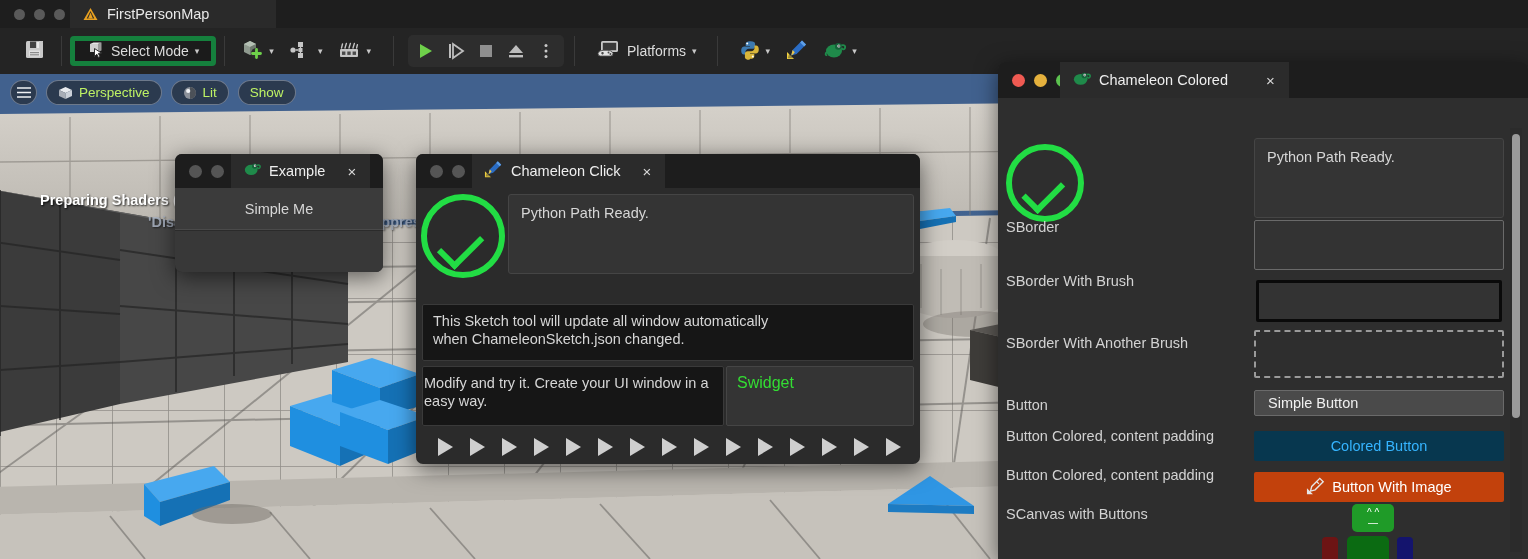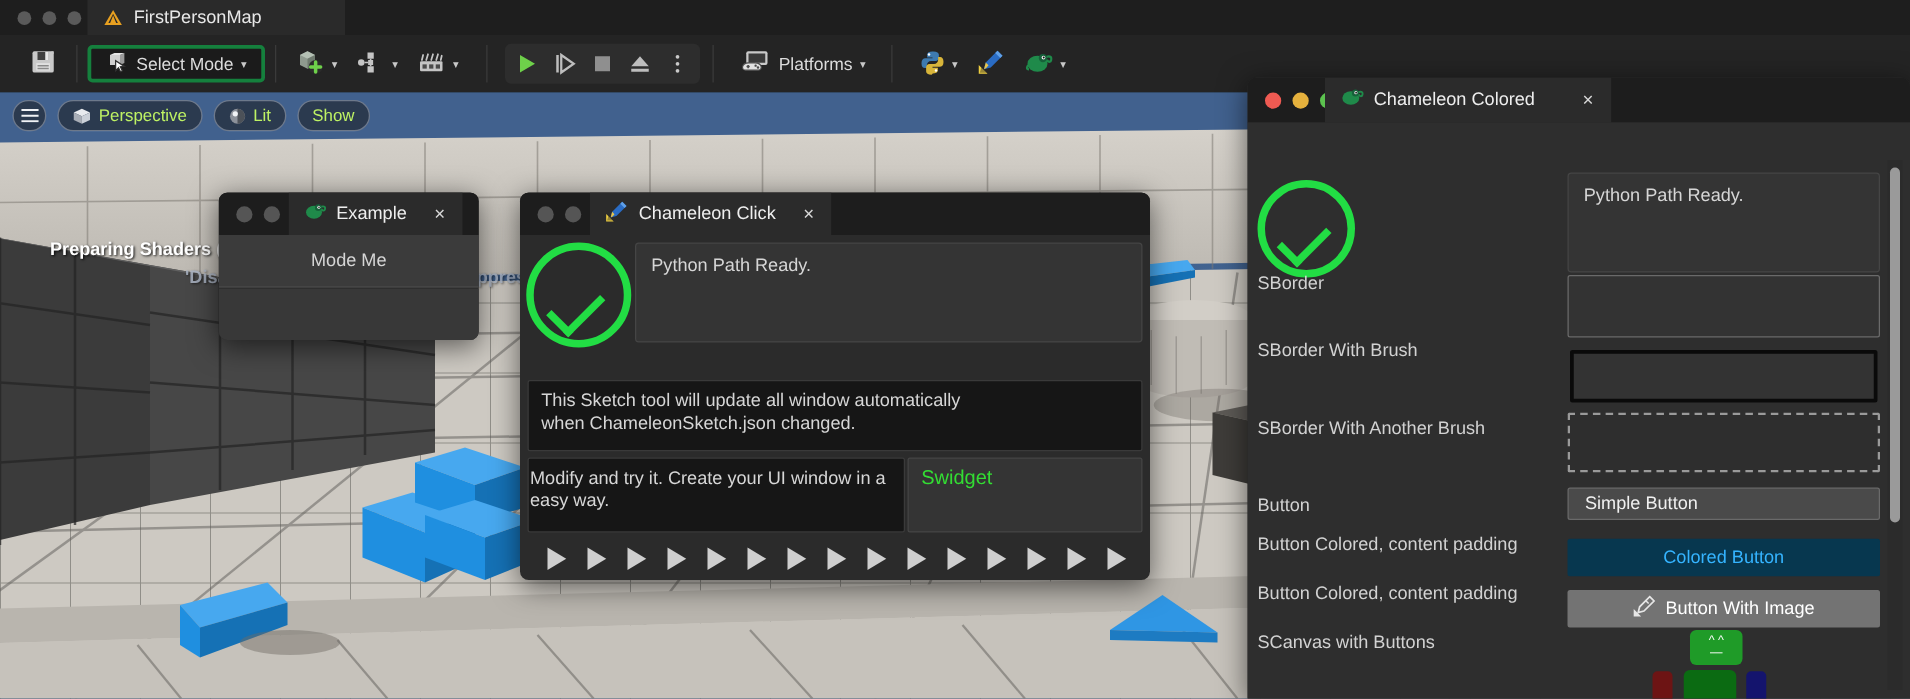--- a/index.html
+++ b/index.html
@@ -14,21 +14,21 @@
   .tab { position:absolute; left:70px; top:0; height:28px; width:206px; background:#2a2a2a;
          display:flex; align-items:center; gap:8px; padding-left:12px; }
   .tab-title { color:#e8e8e8; font-size:14.5px; }
   .ue-logo { width:17px; height:15px; position:relative; }
 
   
   .toolbar { position:absolute; left:0; top:28px; width:1528px; height:46px; background:#242424;
              display:flex; align-items:center; }
   .tb-sep { width:1px; height:30px; background:#3a3a3a; margin:0 8px; }
   .tbtn { height:30px; display:flex; align-items:center; gap:6px; padding:0 8px; border-radius:4px; color:#dcdcdc; font-size:14px; }
-  .tbtn.dark { background:#1b1b1b; border:3px solid #15803d; padding:0 12px; height:30px; }
+  .tbtn.dark { background:#1b1b1b; border:5px solid #15803d; padding:0 12px; height:30px; }
   .chev { font-size:9px; color:#c8c8c8; }
   .playgroup { display:flex; align-items:center; background:#2d2d2d; border-radius:5px; height:32px; padding:0 3px; }
   .pbtn { width:30px; height:28px; display:flex; align-items:center; justify-content:center; }
 
   
   .viewport { position:absolute; left:0; top:74px; width:1528px; height:485px; overflow:hidden;
               background:#3d5c84; }
   .vp-sky { position:absolute; inset:0; background:linear-gradient(#3f6190, #47678f); }
   .vp-overlay { position:absolute; inset:0; }
   .vp-topbar { position:absolute; left:10px; top:6px; display:flex; align-items:center; gap:9px; }
@@ -423,21 +423,21 @@
               <circle cx="15" cy="6" r=".8" fill="#111"></circle>
             </svg>
         </span>
         <span class="cwin-tab-title">Example</span>
         <span class="cwin-x">×</span>
       </div>
     </div>
     <div class="cwin-body" style="height:84px;">
       <div style="position:absolute;left:0;top:0;width:208px;height:42px;background:#3b3b3b;
                   border-bottom:1px solid #4a4a4a;display:flex;align-items:center;justify-content:center;">
-        <span class="ptext">Mode Me</span>
+        <span class="ptext">Simple Me</span>
       </div>
       <div style="position:absolute;left:0;top:43px;width:208px;height:41px;background:#383838;"></div>
     </div>
   </div>
 
   <div class="cwin" style="left:416px; top:154px; width:504px; height:310px;">
     <div class="cwin-bar">
       <div class="cwin-lights">
         <div class="cwin-dot"></div>
         <div class="cwin-dot"></div>
@@ -549,21 +549,21 @@
       <div style="position:absolute;left:256px;top:232px;width:250px;height:48px;background:#2e2e2e;border:2px dashed #9a9a9a;border-radius:2px;"></div>
 
       <div class="gbtn" style="left:256px;top:292px;width:250px;height:26px;background:#4a4a4a;border:1px solid #6a6a6a;border-radius:2px;justify-content:flex-start;padding-left:13px;color:#f0f0f0;">
         <span>Simple Button</span>
       </div>
 
       <div class="gbtn" style="left:256px;top:333px;width:250px;height:30px;background:#07374f;border-radius:2px;color:#35b4ff;">
         <span>Colored Button</span>
       </div>
 
-      <div class="gbtn" style="left:256px;top:374px;width:250px;height:30px;background:#737373;border-radius:2px;color:#ffffff;gap:7px;">
+      <div class="gbtn" style="left:256px;top:374px;width:250px;height:30px;background:#c2410c;border-radius:2px;color:#ffffff;gap:7px;">
         <span>
           <svg width="19" height="18" viewBox="0 0 22 21">
               <path d="M16 1.6 l4 4 -9.4 9.4 -5.4 1.4 1.4 -5.4 z" fill="none" stroke="#e6e6e6" stroke-width="1.6"></path>
               <path d="M1 13 l7 7 H1 z" fill="#e6e6e6"></path>
               <path d="M12 5 l3 3" stroke="#e6e6e6" stroke-width="1.4"></path>
             </svg>
         </span>
         <span>Button With Image</span>
       </div>
 

